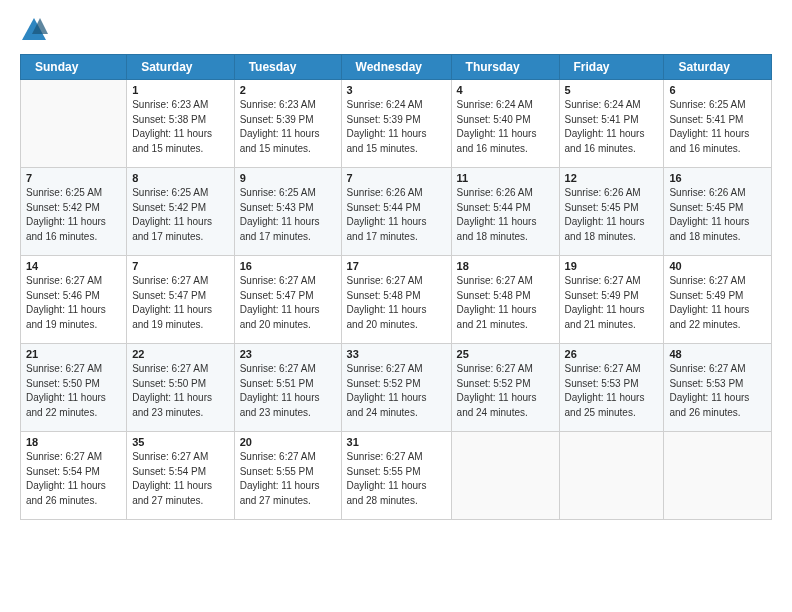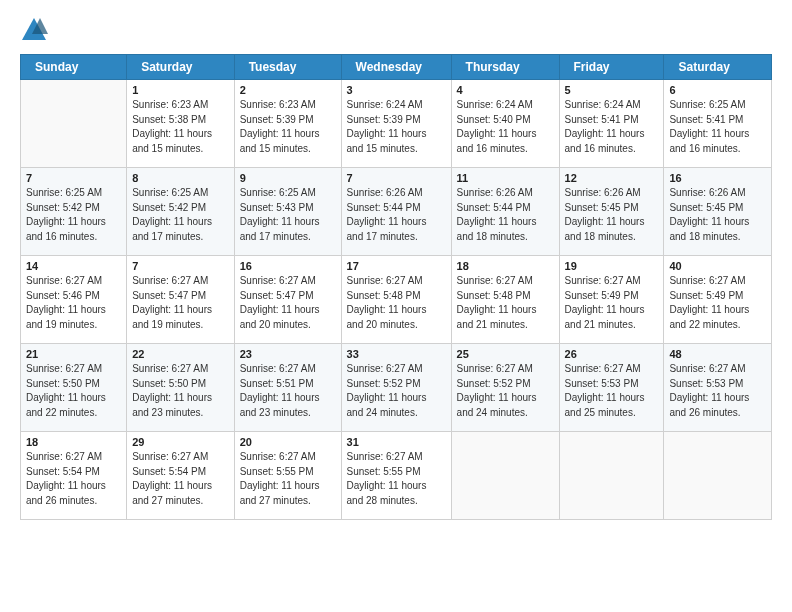--- a/index.html
+++ b/index.html
@@ -243,21 +243,21 @@
             <div class="day-num">48</div>
             <div class="day-detail">Sunrise: 6:27 AM<br>Sunset: 5:53 PM<br>Daylight: 11 hours and 26 minutes.</div>
           </td>
         </tr>
         <tr>
           <td>
             <div class="day-num">18</div>
             <div class="day-detail">Sunrise: 6:27 AM<br>Sunset: 5:54 PM<br>Daylight: 11 hours and 26 minutes.</div>
           </td>
           <td>
-            <div class="day-num">29</div>
+            <div class="day-num">35</div>
             <div class="day-detail">Sunrise: 6:27 AM<br>Sunset: 5:54 PM<br>Daylight: 11 hours and 27 minutes.</div>
           </td>
           <td>
             <div class="day-num">20</div>
             <div class="day-detail">Sunrise: 6:27 AM<br>Sunset: 5:55 PM<br>Daylight: 11 hours and 27 minutes.</div>
           </td>
           <td>
             <div class="day-num">31</div>
             <div class="day-detail">Sunrise: 6:27 AM<br>Sunset: 5:55 PM<br>Daylight: 11 hours and 28 minutes.</div>
           </td>

